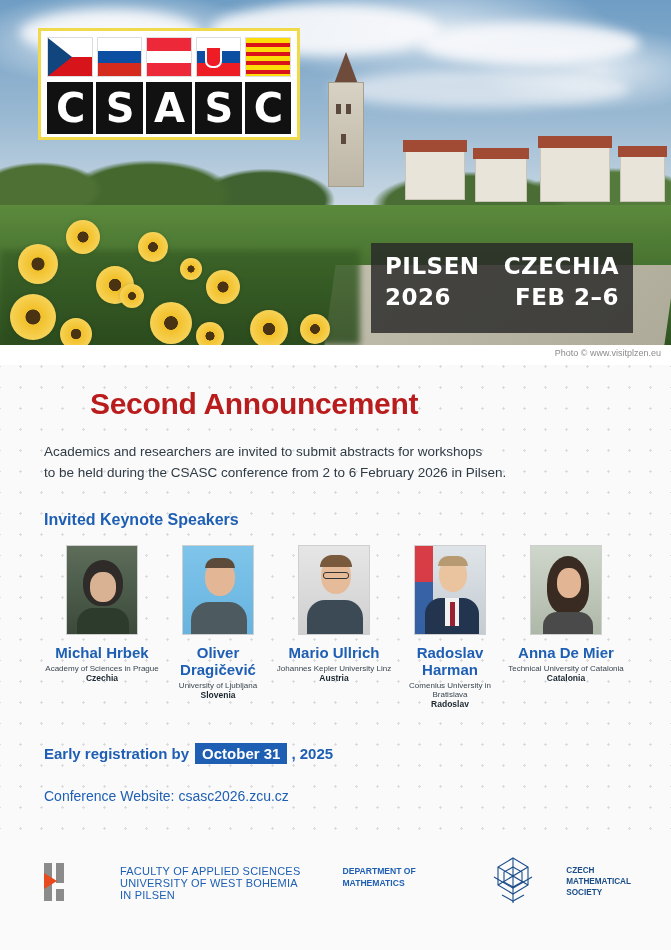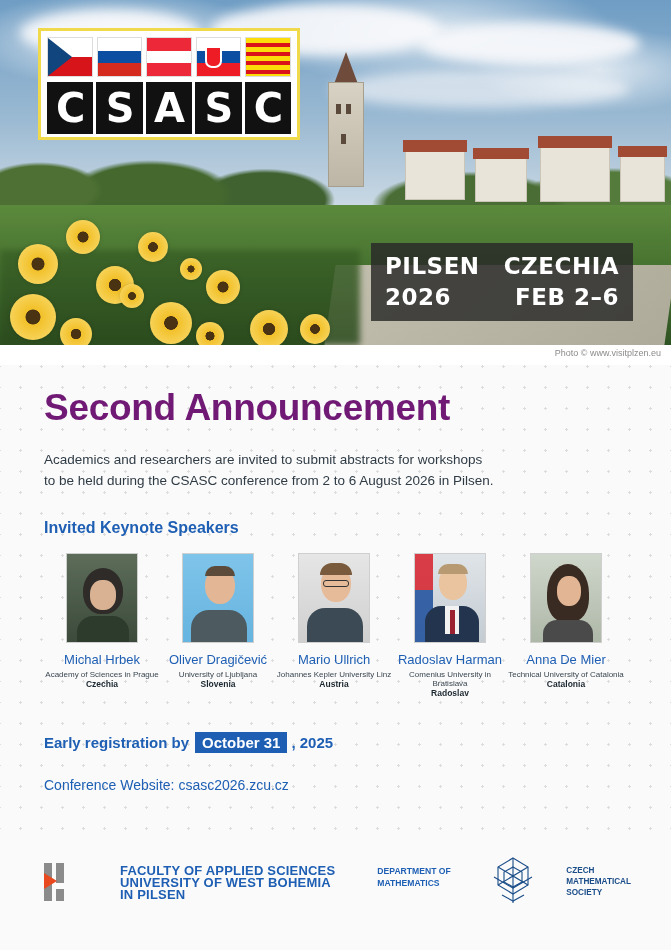--- a/index.html
+++ b/index.html
@@ -128,21 +128,21 @@
   }
   .ch {
     flex: 1; background: #111; color: #fff;
     font-weight: 700; font-size: 40px; line-height: 52px; text-align: center;
     font-family: "DejaVu Sans", sans-serif;
     letter-spacing: -1px;
   }
 
   
   .info-box {
-    position: absolute; left: 371px; top: 243px; width: 262px; height: 78px;
+    position: absolute; left: 371px; top: 243px; width: 262px; height: 90px;
     background: rgba(40,40,40,.82);
     color: #fff;
     padding: 8px 14px 0 14px;
   }
   .info-line {
     display: flex; justify-content: space-between;
     font-weight: 700; font-size: 23px; letter-spacing: .5px;
     line-height: 31px;
     font-family: "DejaVu Sans", sans-serif;
   }
@@ -159,24 +159,25 @@
   .dots {
     position: absolute; left: 0; top: 0; width: 671px; height: 585px;
     background-image: radial-gradient(#dcdcdc 1px, transparent 1.2px);
     background-size: 21px 21px;
     background-position: 10px 12px;
   }
   .inner { position: relative; padding: 0 44px; }
 
   h1.title {
     margin-top: 22px;
-    color: #701a75;
-    font-size: 37px;
+    color: #b91c1c;
+    font-size: 30px;
     font-weight: 700;
     letter-spacing: -0.3px;
+    margin-left: 46px;
   }
   p.lead {
     margin-top: 20px;
     color: #2f3b45;
     font-size: 13.5px;
     line-height: 21px;
   }
   h2.section {
     margin-top: 28px;
     color: #1e5fb4;
@@ -189,21 +190,21 @@
     margin-top: 16px;
     gap: 0;
   }
   .speaker { width: 116px; text-align: center; }
   .photo {
     width: 72px; height: 90px; margin: 0 auto;
     border: 1px solid #cfcfcf;
     position: relative; overflow: hidden;
   }
   .sp-name {
-    margin-top: 9px; font-size: 13px; font-weight: 400; color: #1e5fb4;
+    margin-top: 9px; font-size: 15px; font-weight: 700; color: #1e5fb4;
   }
   .sp-aff { margin-top: 3px; font-size: 8px; color: #3a4650; }
   .sp-country { font-size: 8.5px; font-weight: 700; color: #1b2730; }
 
   .reg {
     margin-top: 34px;
     font-size: 15px; font-weight: 700; color: #1e5fb4;
     display: flex; align-items: center; gap: 0;
   }
   .hl {
@@ -222,21 +223,21 @@
   }
   .foot-inner { position: relative; padding: 14px 44px 0 44px; display: flex; align-items: flex-start; }
   .zcu-mark { width: 44px; height: 44px; position: relative; margin-right: 12px; }
   .zcu-mark .bar { position: absolute; background: #8b8b8b; }
   .zcu-mark .tri {
     position: absolute; left: 26px; top: 16px; width: 0; height: 0;
     border-top: 8px solid transparent; border-bottom: 8px solid transparent;
     border-left: 13px solid #e8491f;
   }
   .fac {
-    color: #1e5fb4; font-size: 13px; font-weight: 700; line-height: 12px;
+    color: #1e5fb4; font-size: 11px; font-weight: 400; line-height: 12px;
     letter-spacing: .2px; margin-top: 6px;
   }
   .dept {
     color: #1e5fb4; font-size: 8.6px; font-weight: 700; line-height: 12px;
     margin-top: 6px; margin-left: 42px;
   }
   .cms {
     position: absolute; right: 40px; top: 10px;
     display: flex; align-items: center; gap: 24px;
   }
@@ -327,21 +328,21 @@
   <div class="photo-credit">Photo © www.visitplzen.eu</div>
 
   <div class="content">
     <div class="dots"></div>
     <div class="inner">
 
       <h1 class="title">Second Announcement</h1>
 
       <p class="lead">
         <span>Academics and researchers are invited to submit abstracts for workshops</span><br>
-        <span>to be held during the CSASC conference from 2 to 6 August 2026 in Pilsen.</span>
+        <span>to be held during the CSASC conference from 2 to 6 February 2026 in Pilsen.</span>
       </p>
 
       <h2 class="section">Invited Keynote Speakers</h2>
 
       <div class="speakers">
 
         <div class="speaker">
           <div class="photo" style="background:linear-gradient(#5d6d5a,#3b4a3a);">
             <div style="position:absolute;left:16px;top:14px;width:40px;height:46px;border-radius:50% 50% 45% 45%;background:#2e2b28;"></div>
             <div style="position:absolute;left:23px;top:26px;width:26px;height:30px;border-radius:45%;background:#d9b294;"></div>

